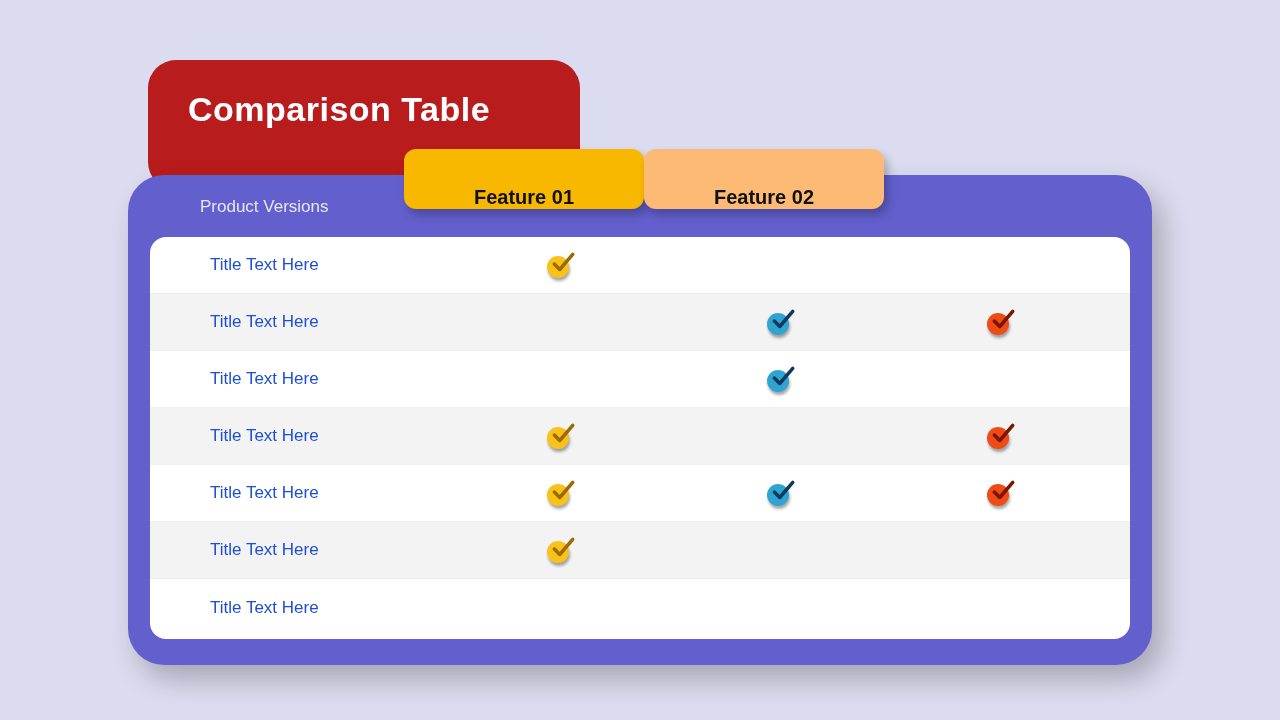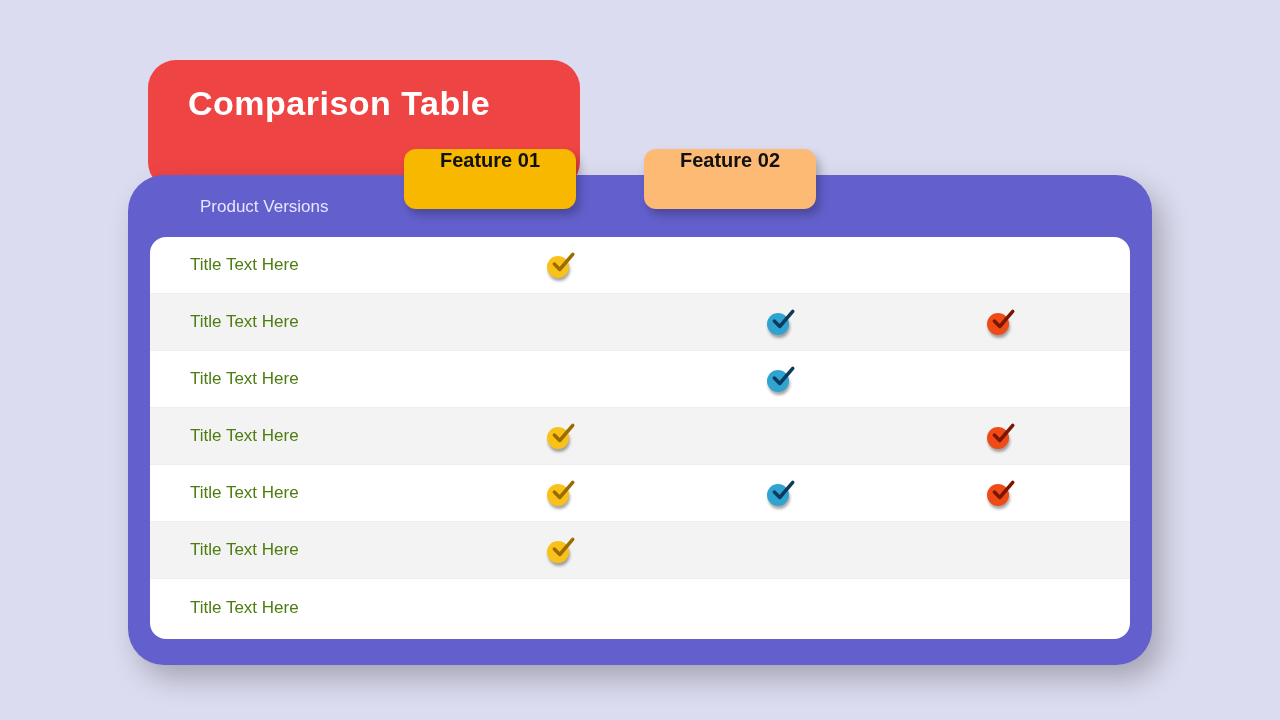--- a/index.html
+++ b/index.html
@@ -10,23 +10,23 @@
     font-family: "Segoe UI", Arial, sans-serif;
     position: relative;
     overflow: hidden;
   }
   .title-box {
     position: absolute;
     left: 148px;
     top: 60px;
     width: 432px;
     height: 130px;
-    background: #ef4444;
+    background: #b91c1c;
     border-radius: 28px;
-    padding: 24px 40px;
+    padding: 30px 40px;
   }
   .title-box h1 {
     color: #fff;
     font-size: 34px;
     font-weight: 800;
     letter-spacing: 0.5px;
   }
   .card {
     position: absolute;
     left: 128px;
@@ -41,25 +41,25 @@
     position: absolute;
     left: 72px;
     top: 22px;
     color: #e6e6ff;
     font-size: 17px;
     font-weight: 400;
   }
   .pill {
     position: absolute;
     top: -26px;
-    width: 172px;
+    width: 240px;
     height: 60px;
     border-radius: 12px;
     display: flex;
-    align-items: flex-start;
+    align-items: flex-end;
     justify-content: center;
     font-weight: 800;
     font-size: 20px;
     color: #111;
     box-shadow: 4px 6px 10px rgba(0,0,0,0.25);
   }
   .pill.f1 { left: 276px; background: #f8b800; }
   .pill.f2 { left: 516px; background: #fdba74; }
   .pill.f3 { left: 756px; background: #ee4b17; }
   .grid {
@@ -75,23 +75,23 @@
   .row {
     display: flex;
     align-items: center;
     height: 57px;
     border-bottom: 1px solid #eee;
   }
   .row:nth-child(even) { background: #f3f3f3; }
   .row:last-child { border-bottom: none; }
   .label {
     width: 300px;
-    padding-left: 40px;
+    padding-left: 60px;
     font-size: 17px;
-    color: #4d7c0f;
+    color: #1d4ed8;
   }
   .cell {
     width: 220px;
     display: flex;
     justify-content: center;
     align-items: center;
   }
   .check {
     width: 26px;
     height: 26px;

